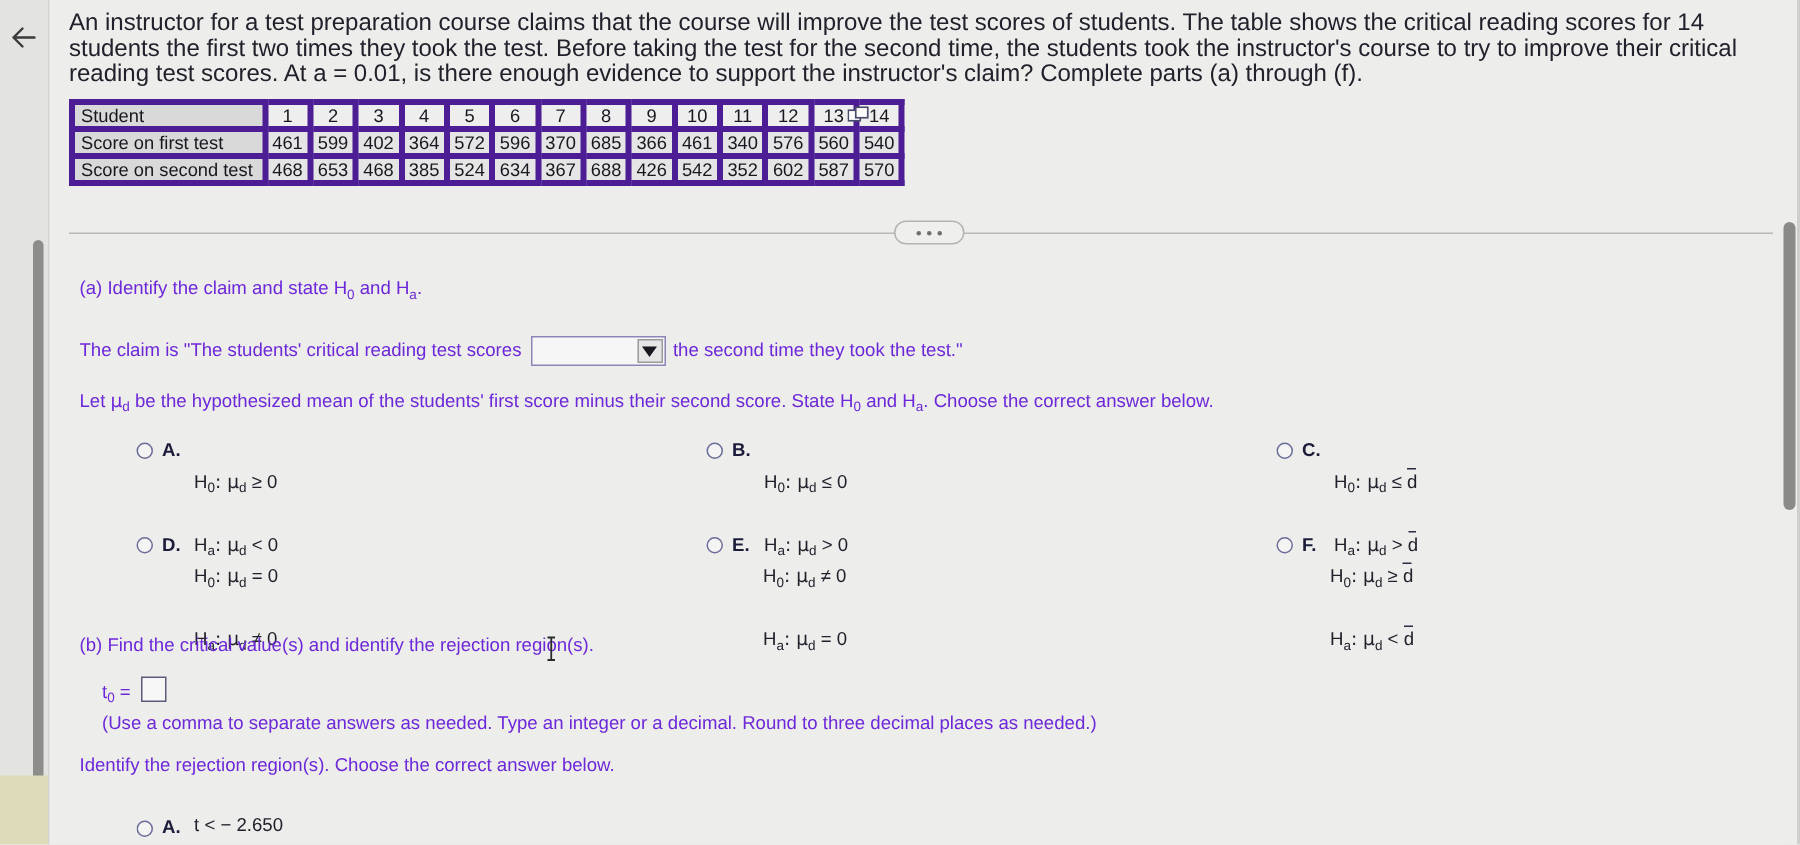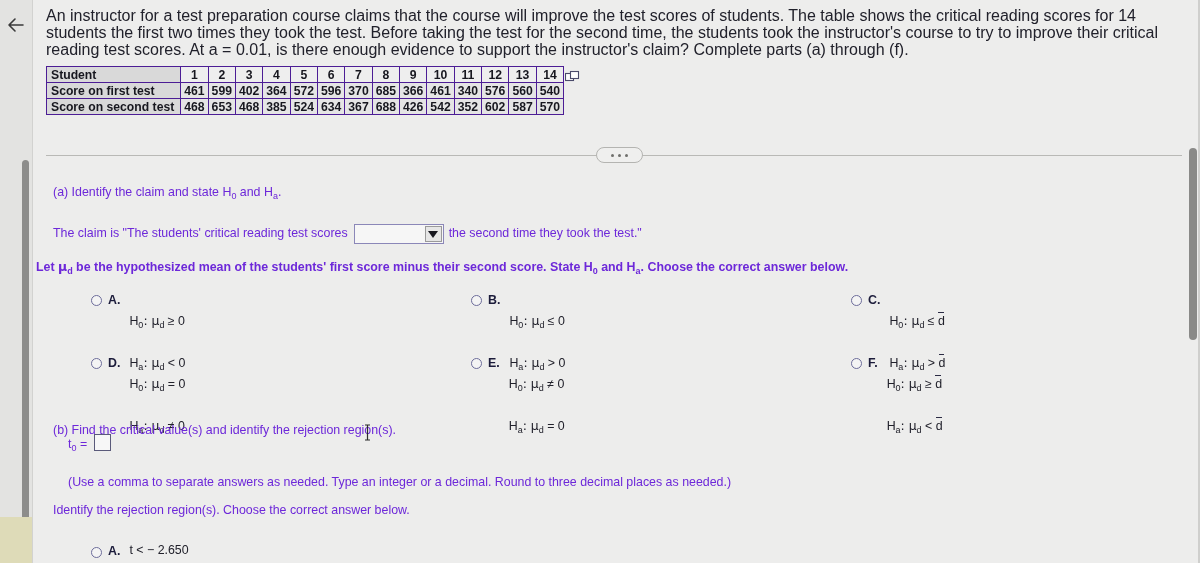--- a/index.html
+++ b/index.html
@@ -87,25 +87,25 @@
     position: absolute;
     left: 13px; top: 66px;
   }
   table.data {
     border-collapse: collapse;
     background: #ffffff;
     font-size: 12.2px;
     color: #17171f;
   }
   table.data td, table.data th {
-    border: 1px solid #4c1d95;
+    border: 4px solid #4c1d95;
     padding: 0 3px;
     height: 16px;
     text-align: center;
-    font-weight: bold;
+    font-weight: normal;
     white-space: nowrap;
   }
   table.data td.rowlabel {
     text-align: left;
     padding-left: 4px;
     padding-right: 6px;
     background: #d9d9d9;
   }
   table.data td.hdr {
     background: #eeeeee;
@@ -149,23 +149,23 @@
 
   
   .txt {
     position: absolute;
     font-size: 12.4px;
     color: #6d28d9;
     white-space: nowrap;
   }
   .part-a     { left: 20px;  top: 185px; }
   .claim-line { left: 20px;  top: 224px; }
-  .let-line   { left: 3px;  top: 259px; font-weight: bold; }
+  .let-line   { left: 20px;  top: 259px; }
   .part-b     { left: 20px;  top: 423px; }
-  .t0-line    { left: 35px;  top: 434px; }
+  .t0-line    { left: 35px;  top: 451px; }
   .paren-note { left: 35px;  top: 475px; }
   .identify   { left: 20px;  top: 503px; }
 
   
   .dropdown {
     display: inline-block;
     width: 90px; height: 20px;
     border: 1px solid #8b87b8;
     background: #f6f6f6;
     vertical-align: middle;

